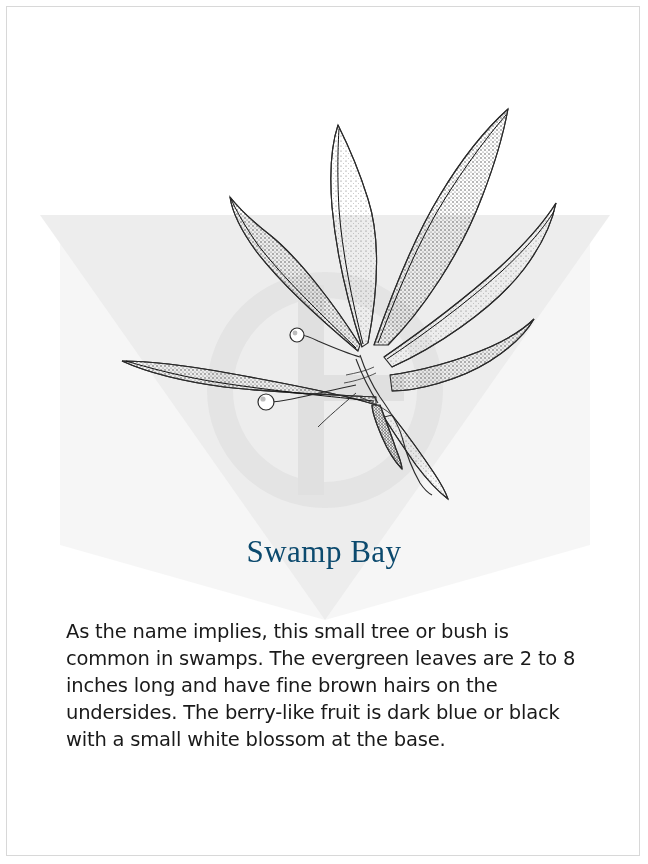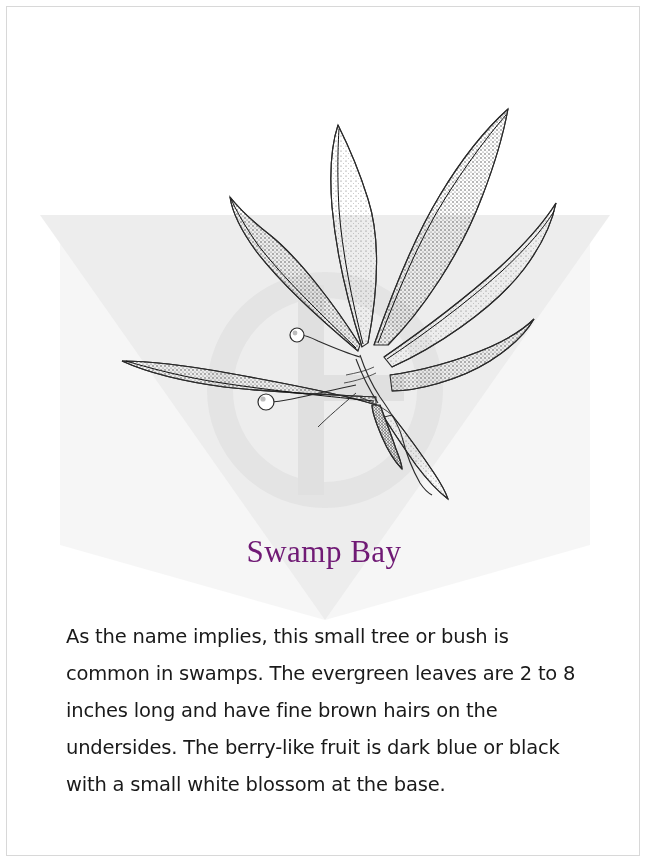--- a/index.html
+++ b/index.html
@@ -55,33 +55,33 @@
 
   
   .title {
     position: absolute;
     left: 0;
     top: 534px;
     width: 648px;
     text-align: center;
     font-family: "Liberation Serif", serif;
     font-size: 31px;
-    color: #701a75;
+    color: #0c4a6e;
     letter-spacing: 0.5px;
   }
 
   
   .body-text {
     position: absolute;
     left: 66px;
     top: 618px;
     width: 520px;
     font-family: "DejaVu Sans", sans-serif;
     font-size: 19.5px;
-    line-height: 37px;
+    line-height: 27px;
     color: #1a1a1a;
     letter-spacing: -0.2px;
   }
   .body-text p {
     margin: 0;
   }
 </style>
 </head>
 <body>
 

